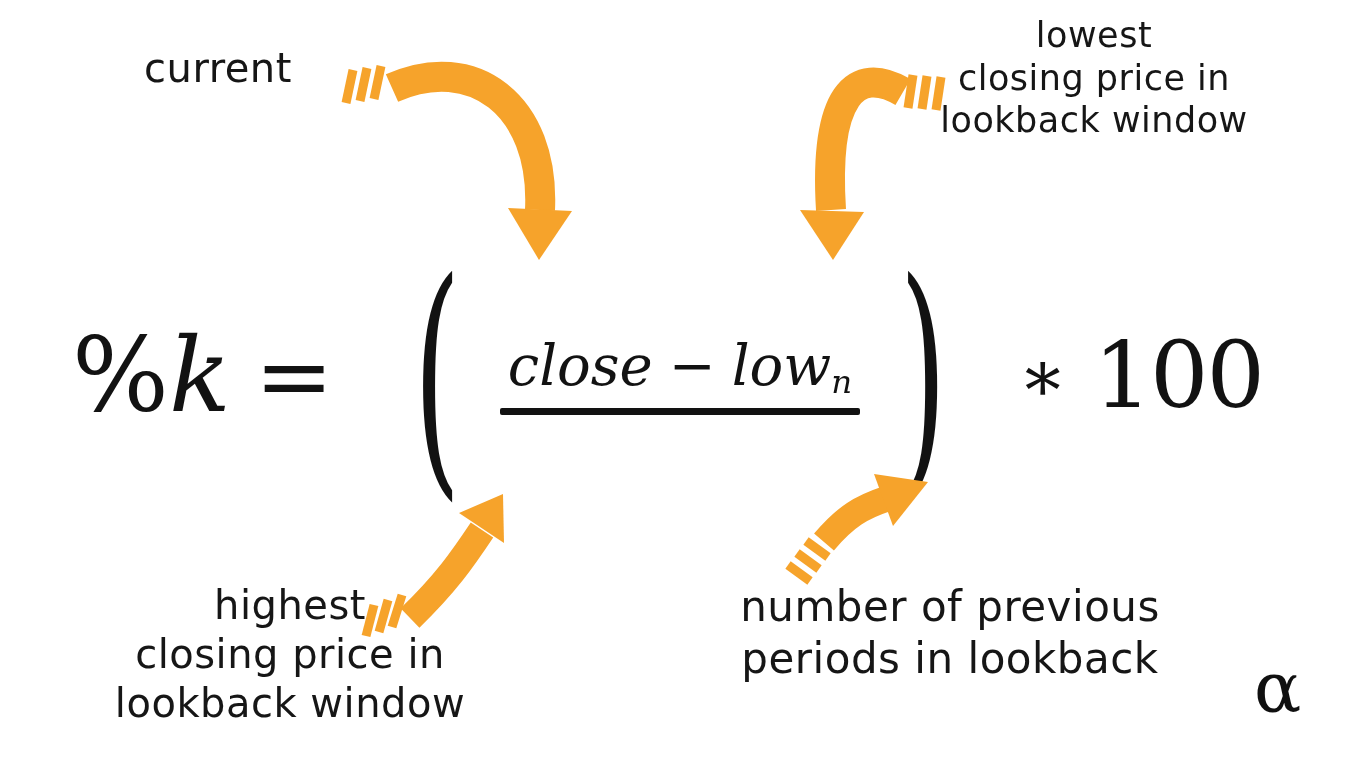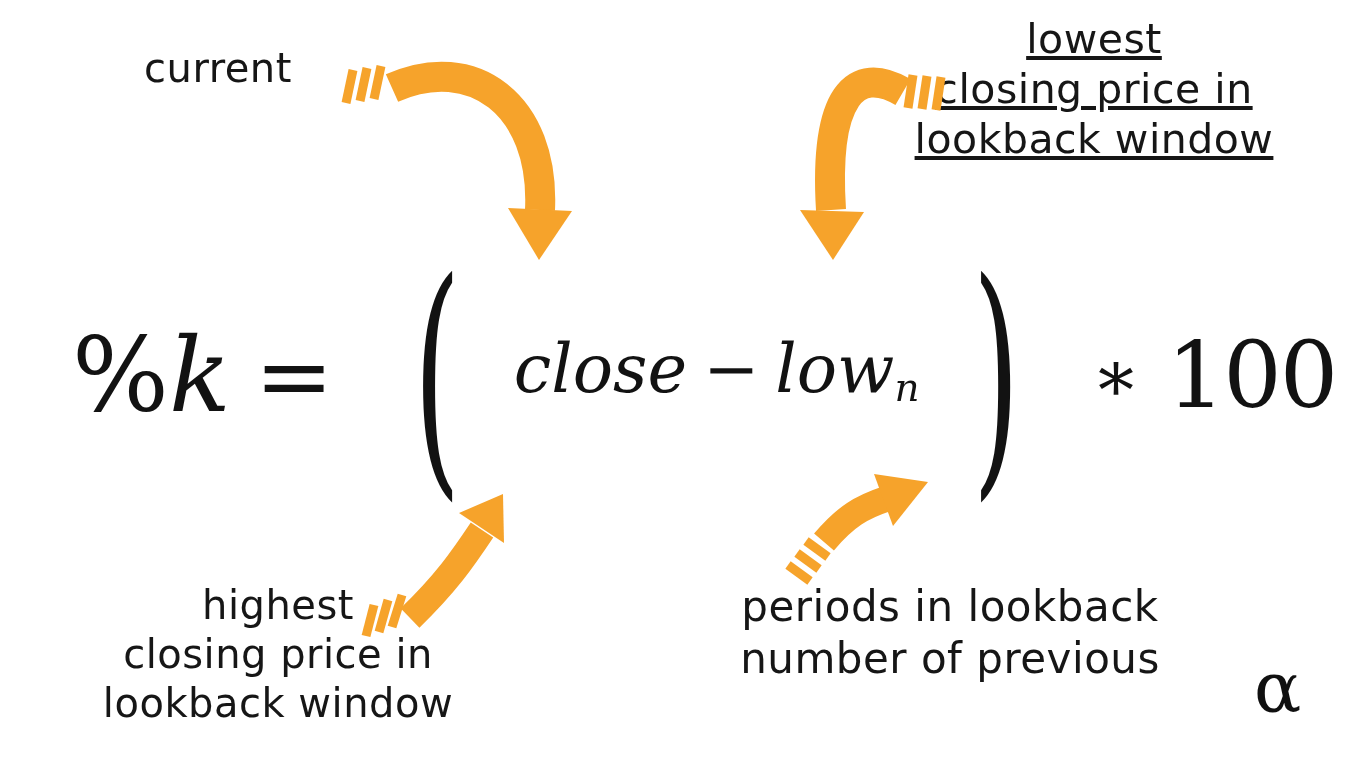--- a/index.html
+++ b/index.html
@@ -11,22 +11,22 @@
     --ink: #121212;
   }
   .canvas { position: relative; width: 1339px; height: 768px; background: #fff; }
 
   
   .label {
     position: absolute; text-align: center; color: #161616;
     font-size: 40px; line-height: 1.22; letter-spacing: 0.5px;
   }
   .label.tl { left: 38px;  top: 44px;  width: 360px; }
-  .label.tr { left: 903px; top: 14px;  width: 382px; font-size: 41px; text-decoration: underline; }
-  .label.bl { left: 88px;  top: 581px; width: 380px; }
+  .label.tr { left: 903px; top: 14px;  width: 382px; font-size: 35px; }
+  .label.bl { left: 100px;  top: 581px; width: 380px; }
   .label.br { left: 740px; top: 581px; width: 420px; font-size: 42px; line-height: 1.24; }
 
   .alpha-mark {
     position: absolute; left: 1254px; top: 652px;
     font-family: "DejaVu Serif", "Liberation Serif", serif;
     font-size: 70px; color: #101010; line-height: 1;
   }
 
   
   .formula {
@@ -36,22 +36,22 @@
     color: var(--ink); white-space: nowrap;
   }
   .it { font-style: italic; }
   .lhs { font-size: 102px; line-height: 1; }
   .eq  { font-size: 94px;  line-height: 1; margin: 0 54px 0 24px; }
   .paren {
     font-size: 252px; line-height: 0.98; display: inline-block;
     transform: scaleX(0.48); transform-origin: center;
     font-weight: normal;
   }
-  .frac { display: inline-flex; flex-direction: row; align-items: center;
-          font-size: 67px; line-height: 1.05; margin: 0 20px; }
+  .frac { display: inline-flex; flex-direction: column; align-items: center;
+          font-size: 56px; line-height: 1.05; margin: 0 14px; }
   .frac .num { padding: 0 8px 10px 8px; }
   .frac .bar { align-self: stretch; height: 7px; background: var(--ink); border-radius: 2px; }
   .frac .den { padding: 8px 8px 0 8px; }
   .op { margin: 0 16px; }
   sub.msub { font-size: 0.58em; line-height: 1; vertical-align: -0.24em; font-style: italic; }
   .sub-wrap { position: relative; display: inline-block; }
   .dash-circle {
     position: absolute; left: 50%; top: 50%;
     width: 66px; height: 66px;
     transform: translate(-50%, -46%);
@@ -83,22 +83,22 @@
     <div>lookback window</div>
   </div>
 
   <div class="label bl">
     <div>highest</div>
     <div>closing price in</div>
     <div>lookback window</div>
   </div>
 
   <div class="label br">
+    <div>number of previous</div>
     <div>periods in lookback</div>
-    <div>number of previous</div>
   </div>
 
   <div class="formula">
     <span class="lhs"><span>%</span><span class="it">k</span></span>
     <span class="eq">=</span>
     <span class="paren">(</span>
     <span class="frac">
       <span class="num it"><span>close</span><span class="op">−</span><span>low</span><sub class="msub">n</sub></span>
       <span class="bar"></span>
     </span>

